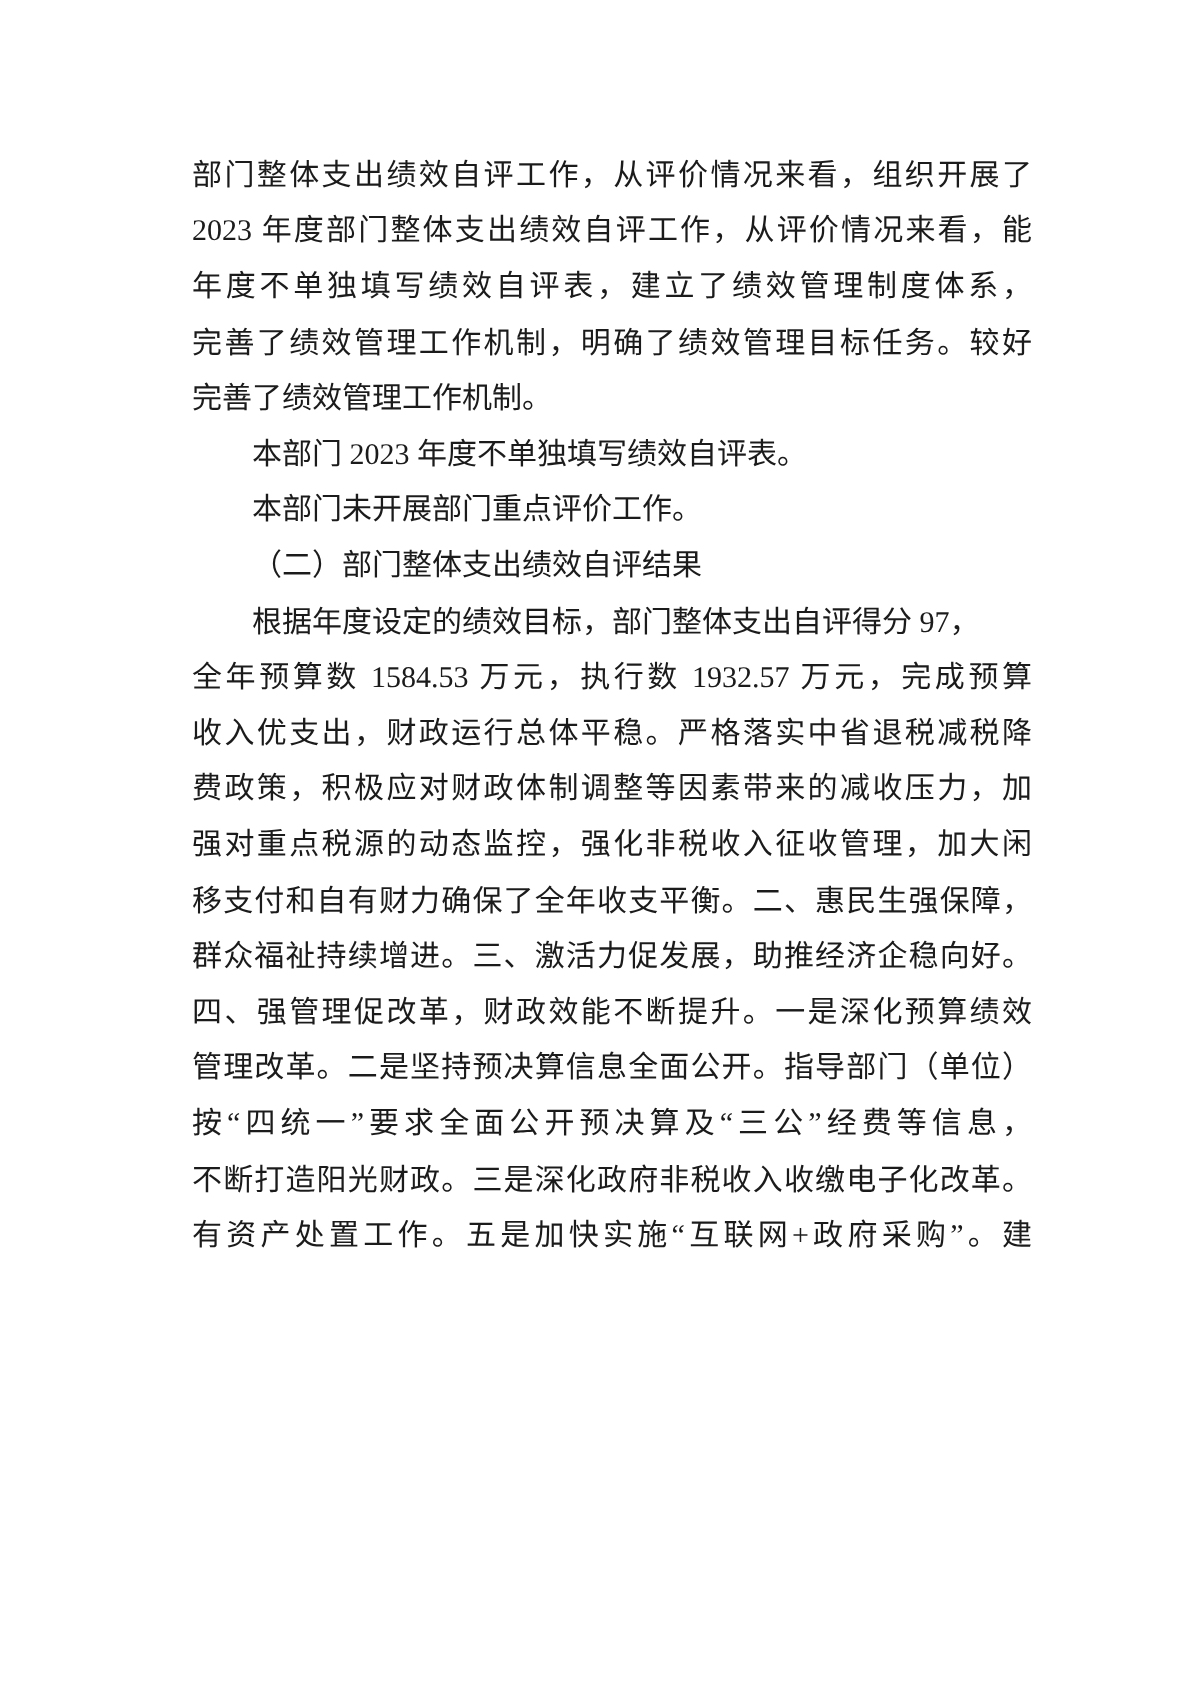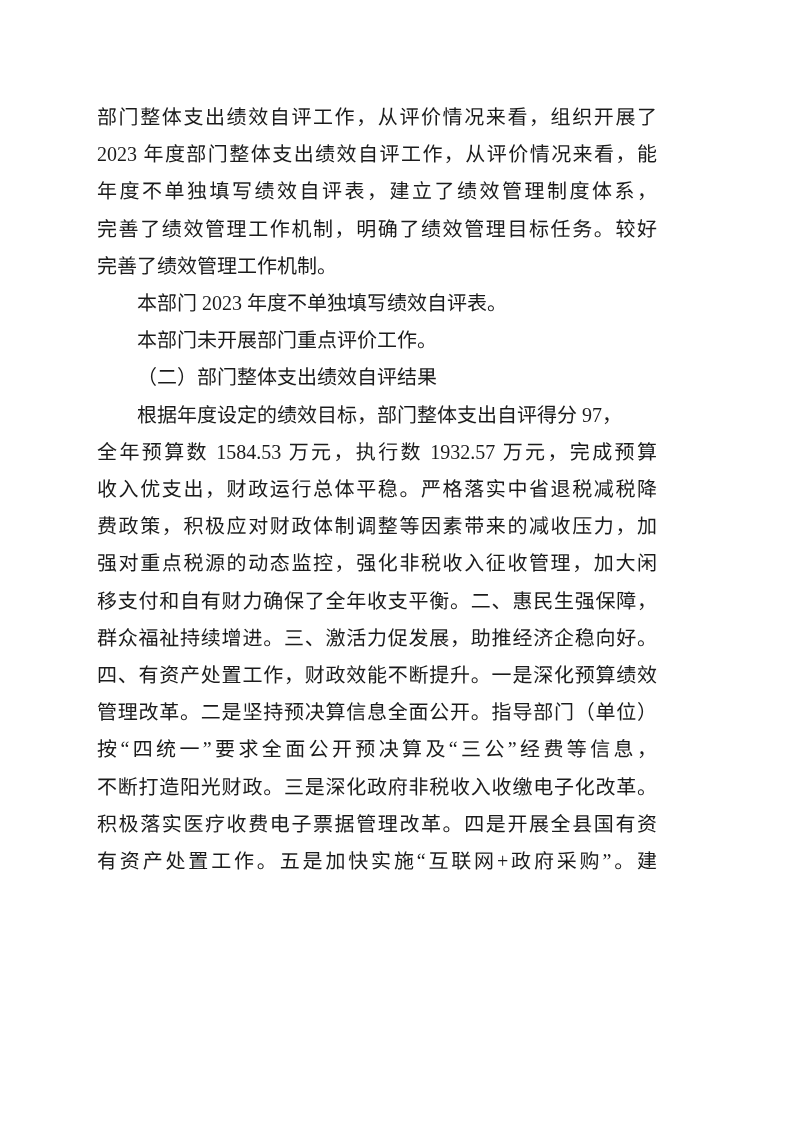--- a/index.html
+++ b/index.html
@@ -9,21 +9,21 @@
   }
   .page {
     position: relative;
     width: 793px;
     height: 1122px;
     background: #ffffff;
     overflow: hidden;
   }
   .text-block {
     position: absolute;
-    left: 97px;
+    left: 128px;
     top: 99px;
     width: 560px;
     font-family: "Liberation Serif", "DejaVu Serif", serif;
     font-size: 20px;
     line-height: 37.2px;
     color: #1b1b1b;
   }
   .line {
     text-align: left;
     white-space: normal;
@@ -53,20 +53,19 @@
       <div class="line indent">本部门 2023 年度不单独填写绩效自评表。</div>
       <div class="line indent">本部门未开展部门重点评价工作。</div>
       <div class="line indent bold">（二）部门整体支出绩效自评结果</div>
       <div class="line indent">根据年度设定的绩效目标，部门整体支出自评得分 97，</div>
       <div class="line justify">全年预算数 1584.53 万元，执行数 1932.57 万元，完成预算</div>
       <div class="line justify">收入优支出，财政运行总体平稳。严格落实中省退税减税降</div>
       <div class="line justify">费政策，积极应对财政体制调整等因素带来的减收压力，加</div>
       <div class="line justify">强对重点税源的动态监控，强化非税收入征收管理，加大闲</div>
       <div class="line justify">移支付和自有财力确保了全年收支平衡。二、惠民生强保障，</div>
       <div class="line justify">群众福祉持续增进。三、激活力促发展，助推经济企稳向好。</div>
-      <div class="line justify">四、有资产处置工作，财政效能不断提升。一是深化预算绩效</div>
+      <div class="line justify">四、强管理促改革，财政效能不断提升。一是深化预算绩效</div>
       <div class="line justify">管理改革。二是坚持预决算信息全面公开。指导部门（单位）</div>
       <div class="line justify">按“四统一”要求全面公开预决算及“三公”经费等信息，</div>
       <div class="line justify">不断打造阳光财政。三是深化政府非税收入收缴电子化改革。</div>
-      <div class="line justify">积极落实医疗收费电子票据管理改革。四是开展全县国有资</div>
       <div class="line justify">有资产处置工作。五是加快实施“互联网+政府采购”。建</div>
     </div>
 </div>
 
 </body></html>

